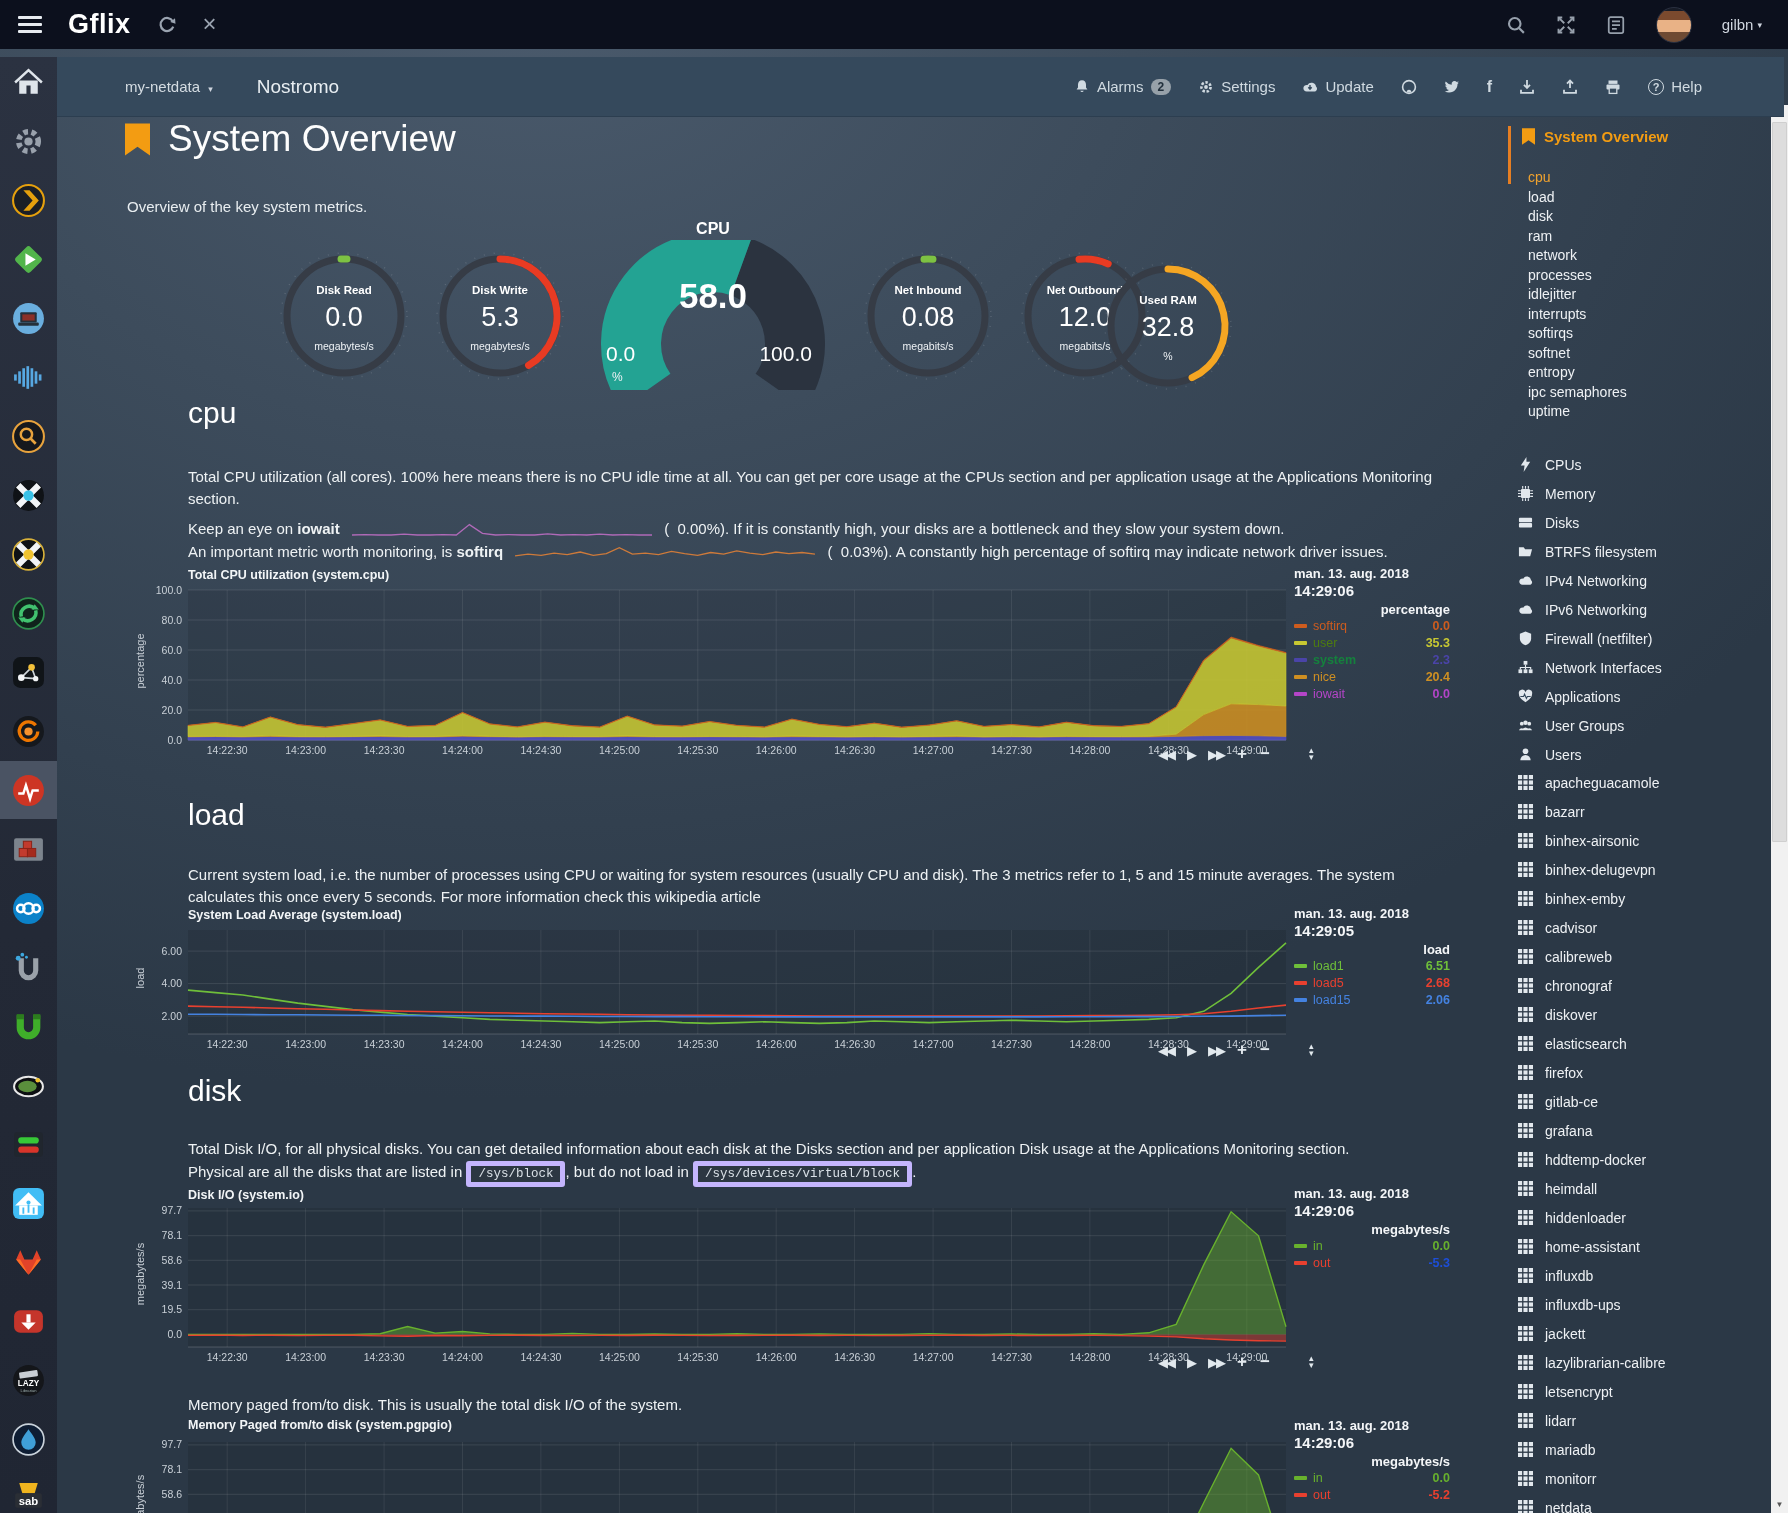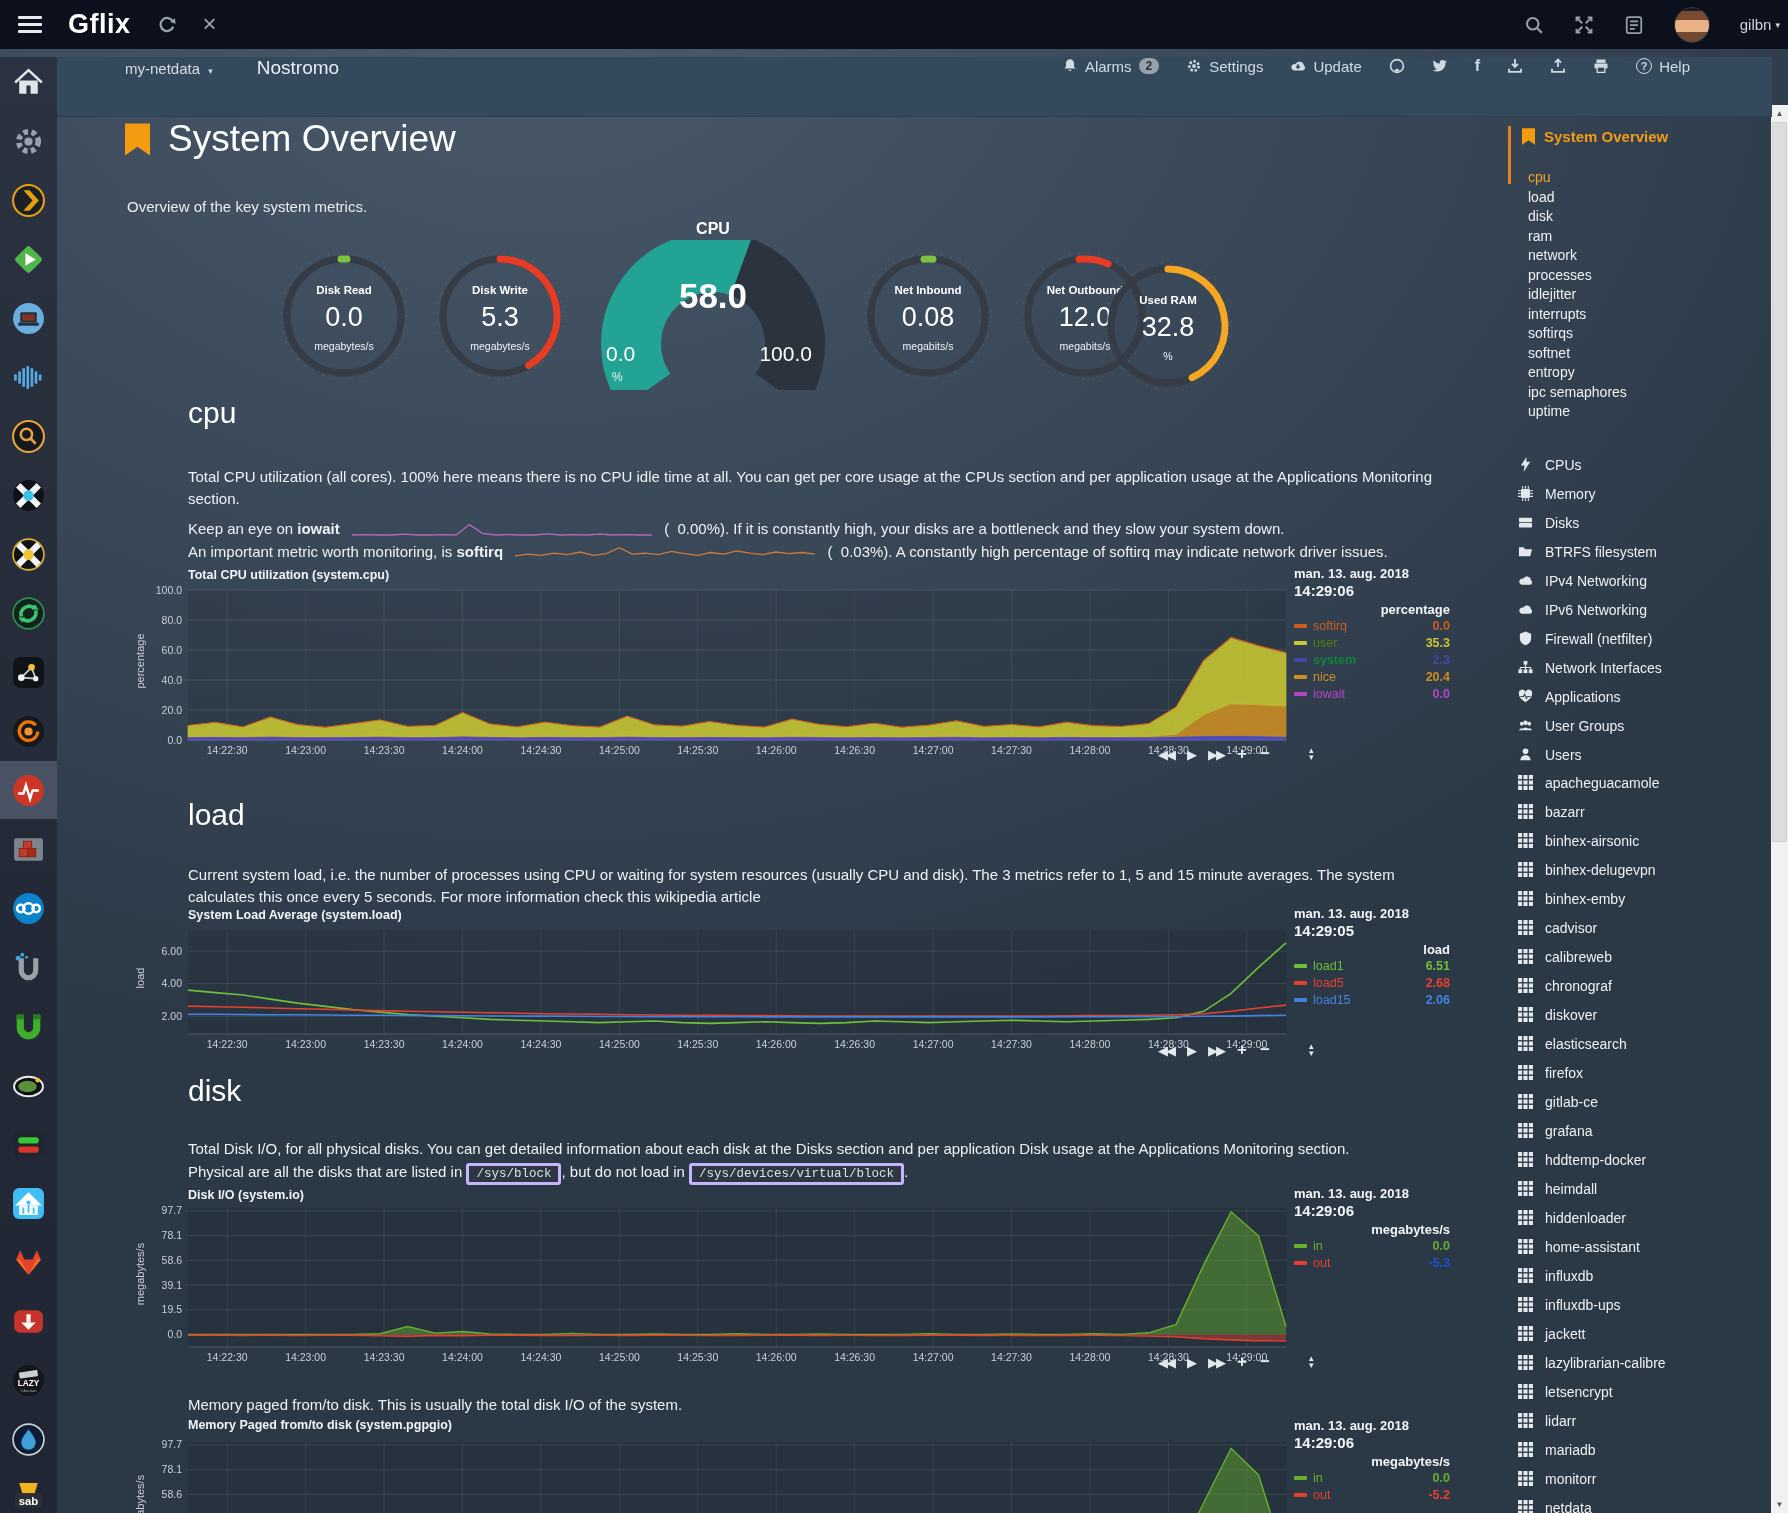--- a/index.html
+++ b/index.html
@@ -7,26 +7,26 @@
 body{position:relative;font-family:"Liberation Sans",sans-serif;color:#ecf0f1;
 background:radial-gradient(1500px 1100px at 30% 0%,#4a5a6c 0%,#3d4c5c 40%,#32404f 75%,#2b3846 100%)}
 .abs{position:absolute}
 
 .topbar{position:absolute;left:0;top:0;width:1788px;height:49px;background:#0c101d;display:flex;align-items:center;z-index:9}
 .burger{width:24px;height:17px;margin-left:18px;display:flex;flex-direction:column;justify-content:space-between;cursor:pointer}
 .burger i{display:block;height:3px;background:#e8ecf1;border-radius:1px}
 .brand{font-size:27px;font-weight:bold;color:#fff;margin-left:26px;letter-spacing:.5px}
 .tico{color:#9aa3b0;margin-left:26px;width:20px;height:20px}
 .tico svg{width:100%;height:100%}
-.top-right{margin-left:auto;display:flex;align-items:center;margin-right:8px;gap:30px}
+.top-right{margin-left:auto;display:flex;align-items:center;margin-right:26px;gap:30px}
 .avatar{width:36px;height:36px;border-radius:50%;overflow:hidden;background:linear-gradient(#171b26 0 8%,#7b4a2e 8% 34%,#e9b286 34% 72%,#6e4a33 72%);border:1px solid #2a3040}
 .username{color:#cfd5de;font-size:15px}
 .caret{font-size:9px;color:#cfd5de;margin-left:4px}
 
-.ndbar{position:absolute;left:57px;top:57px;right:16px;height:60px;background:#35495c;border-bottom:1px solid #2c3e50;display:flex;align-items:flex-start;color:#cdd7de;z-index:8}
+.ndbar{position:absolute;left:57px;top:57px;right:4px;height:60px;background:#35495c;border-bottom:1px solid #2c3e50;display:flex;align-items:center;color:#cdd7de;z-index:8}
 .ndleft{display:flex;align-items:center;margin-left:68px;gap:44px}
 .nd-dd{font-size:15px;color:#d4dce2;cursor:pointer}
 .nd-host{font-size:19px;color:#e8eef2}
 .nd-right{margin-left:auto;display:flex;align-items:center;gap:27px;margin-right:82px}
 .nditem{display:flex;align-items:center;gap:7px;font-size:15px;color:#d0dae1;cursor:pointer}
 .nditem svg{width:16px;height:16px}
 .badge{background:#97a1a9;color:#22303c;font-size:12px;font-weight:bold;border-radius:9px;padding:1px 7px}
 .fletter{font-weight:bold;font-size:16px;color:#d0dae1}
 .qmark{width:16px;height:16px;border-radius:50%;border:1.6px solid #d0dae1;font-size:11px;font-weight:bold;display:flex;align-items:center;justify-content:center}
 
@@ -49,21 +49,21 @@
 .cg-title{position:absolute;width:100%;text-align:center;top:0;font-size:16px;font-weight:bold;color:#fff}
 .cg-value{position:absolute;width:100%;text-align:center;top:56px;font-size:35px;font-weight:bold;color:#fff}
 .cg-min{position:absolute;left:10px;top:122px;font-size:21px;color:#fff}
 .cg-max{position:absolute;right:18px;top:122px;font-size:21px;color:#fff}
 .cg-unit{position:absolute;left:16px;top:150px;font-size:12px;color:#eef2f5}
 
 .h2{position:absolute;left:188px;font-size:30px;font-weight:400;color:#fff}
 .para{position:absolute;left:188px;width:1250px;font-size:15px;line-height:21.5px;color:#eef2f4}
 .para b{font-weight:bold}
 .spark{display:inline-block;vertical-align:middle;margin:0 8px;transform:translateY(-1px)}
-.codechip{font-family:"Liberation Mono",monospace;font-size:12.5px;background:#2c3742;border:3px solid #c4b5fd;border-radius:3px;padding:1px 7px;color:#d9e0e6}
+.codechip{font-family:"Liberation Mono",monospace;font-size:12.5px;background:#2c3742;border:5px solid #c4b5fd;border-radius:3px;padding:1px 7px;color:#d9e0e6}
 
 .ctitle{position:absolute;font-size:12.5px;font-weight:bold;color:#f2f5f7}
 .ylab{position:absolute;font-size:11px;color:#c8cfd6;transform:rotate(-90deg);transform-origin:center;width:140px;text-align:center}
 svg.chart text{font-family:"Liberation Sans",sans-serif}
 svg.chart .xt,svg.chart .yt{fill:#c9d0d7;font-size:10.5px}
 .leg{position:absolute;width:156px}
 .legdate{font-size:13px;font-weight:bold;color:#f4f6f8;line-height:16px}
 .legtime{font-size:15px;font-weight:bold;color:#f4f6f8}
 .legunits{font-size:13px;font-weight:bold;color:#f4f6f8;text-align:right;margin-top:3px}
 .lrow{display:flex;align-items:center;height:17px;font-size:12.5px;cursor:pointer}

